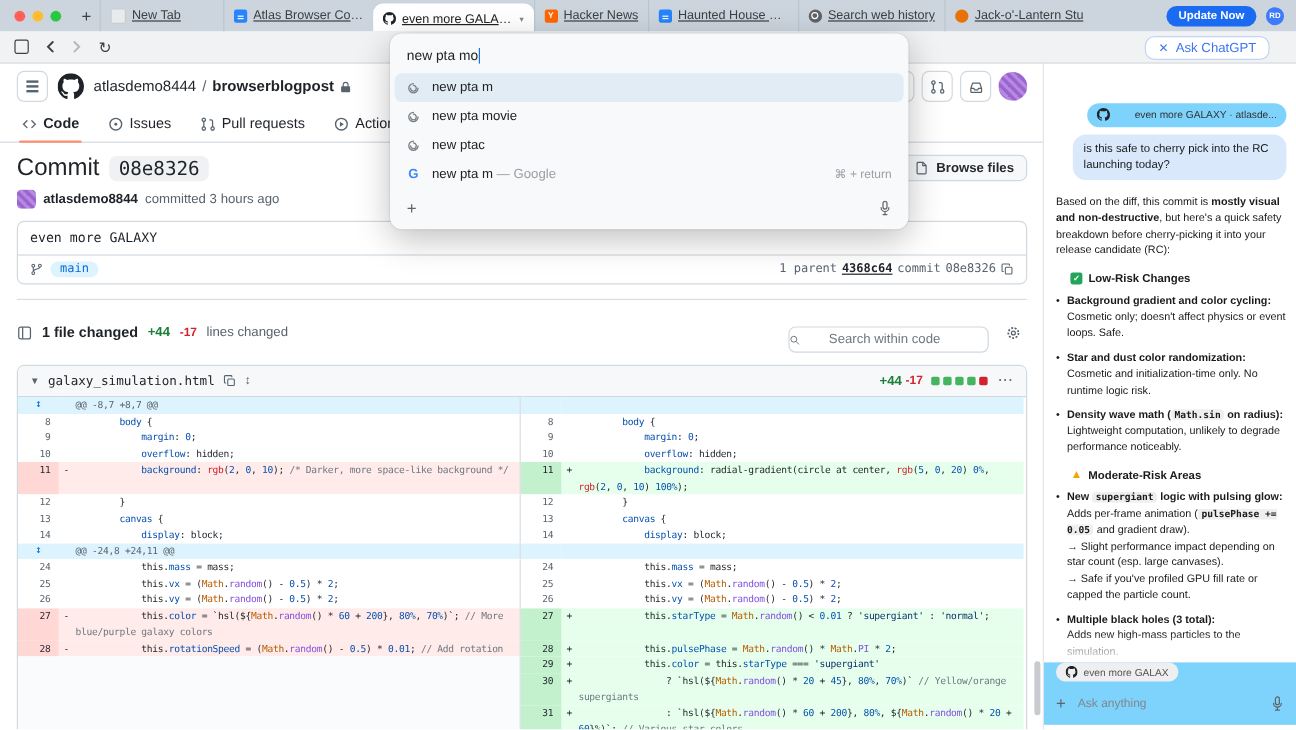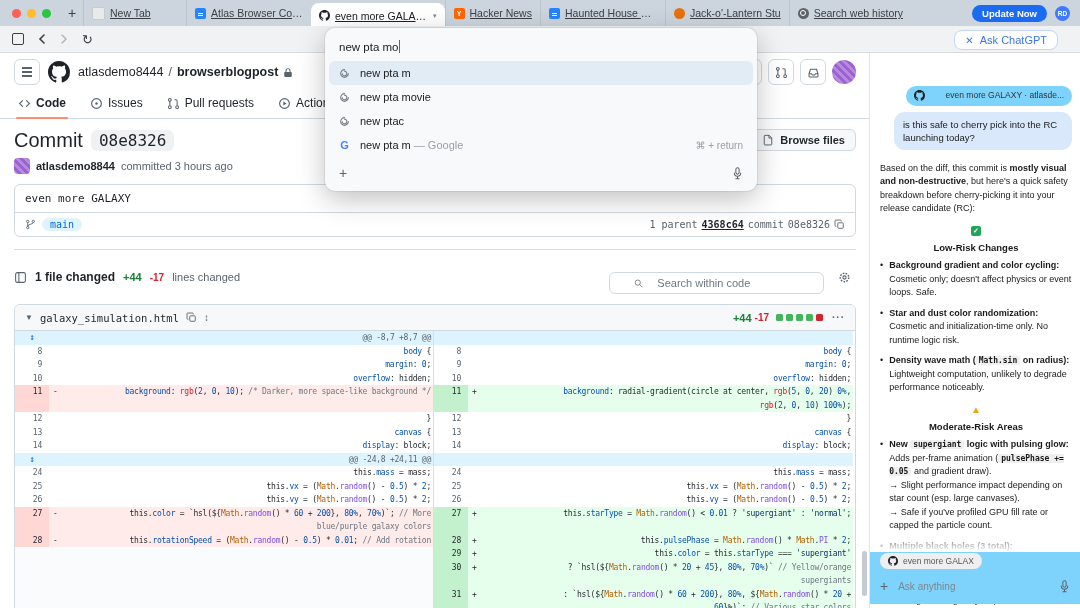--- a/index.html
+++ b/index.html
@@ -66,36 +66,36 @@
   .branch-chip{font-family:"DejaVu Sans Mono",monospace;font-size:10px;color:#0969da;background:#ddf4ff;border-radius:10px;padding:1px 8px;margin-left:6px;cursor:pointer;text-align:center;}
   .parent-info{margin-left:auto;display:flex;align-items:center;gap:4px;font-family:"DejaVu Sans Mono",monospace;font-size:10px;}
   .parent-sha{color:#1f2328;font-weight:bold;text-decoration:underline;cursor:pointer;}
   .gh-sep{border-bottom:1px solid #d8dee4;margin-top:12px;}
   
   .diff-summary{display:flex;align-items:center;gap:8px;padding:10px 14px;}
   .fs-label{font-size:12px;font-weight:bold;}
   .plus{color:#1a7f37;font-weight:bold;font-size:11px;}
   .minus{color:#d1242f;font-weight:bold;font-size:10px;}
   .muted{color:#59636e;font-size:11px;}
-  .code-search{margin-left:auto;display:flex;align-items:center;gap:12px;border:1px solid #d1d9e0;border-radius:6px;padding:3px 24px;width:165px;background:#fff;margin-top:12px;}
+  .code-search{margin-left:auto;display:flex;align-items:center;gap:22px;border:1px solid #d1d9e0;border-radius:6px;padding:3px 0;width:165px;background:#fff;margin-top:12px;}
   .code-search input{border:none;outline:none;font-size:11px;width:100%;color:#1f2328;background:transparent;font-family:"Liberation Sans",sans-serif;}
   .code-search input::placeholder{color:#6e7781;}
   
   .file-card{margin:0 14px;border:1px solid #d1d9e0;border-radius:6px 6px 0 0;overflow:hidden;}
   .file-header{height:25px;background:#f6f8fa;border-bottom:1px solid #d1d9e0;display:flex;align-items:center;gap:7px;padding:0 10px;}
   .chev{font-size:8px;color:#59636e;cursor:pointer;}
   .fname{font-family:"DejaVu Sans Mono",monospace;font-size:10.5px;}
   .fh-right{margin-left:auto;display:flex;align-items:center;gap:3px;font-size:10px;}
   .sq{width:7px;height:7px;border-radius:1.5px;display:inline-block;}
   .sq.g{background:#44b45e}.sq.r{background:#d1242f}
   .kebab{color:#59636e;letter-spacing:1px;margin-left:6px;cursor:pointer;font-weight:bold;}
   
   .drow{display:grid;grid-template-columns:34px 385px 34px 385px;font-family:"DejaVu Sans Mono",monospace;font-size:8px;letter-spacing:-0.25px;line-height:13.5px;}
   .ln{text-align:right;padding:0 7px 0 0;color:#59636e;user-select:none;cursor:pointer;}
-  .cd{position:relative;padding:0 2px 0 14px;white-space:pre-wrap;word-break:break-word;text-align:right;}
+  .cd{position:relative;padding:0 2px 0 14px;white-space:pre-wrap;word-break:break-word;}
   .cd.half-l{border-right:1px solid #d8dee4;}
   .sign{position:absolute;left:4px;top:0;}
   .ctx{background:#fff;}
   .add{background:#e6ffec;} .ln.add{background:#c3f0cd;color:#1f2328;}
   .del{background:#ffebe9;} .ln.del{background:#ffd7d5;color:#1f2328;}
   .emptyc{background:#fafbfd;}
   .hunkc{background:#ddf4ff;color:#59636e;}
   .ln.hunkc{color:#0969da;text-align:center;padding:0;font-size:9px;cursor:pointer;}
   .tc{color:#6e7781;font-style:normal}.ts{color:#0a3069;font-style:normal}
   .tn{color:#0550ae;font-style:normal}.tb{color:#0550ae;font-style:normal}
@@ -116,21 +116,21 @@
   .ob-plus{font-size:14px;cursor:pointer;}
   
   .sidebar{position:absolute;top:52px;right:0;width:210px;bottom:0;background:#fff;border-left:1px solid #e3e5e8;overflow:hidden;}
   .chat{position:absolute;inset:0;padding:34px 8px 64px 10px;overflow:hidden;font-size:9px;line-height:13.5px;color:#1a1a1a;}
   .chip-row{display:flex;justify-content:flex-end;margin-bottom:6px;}
   .ctx-chip{display:flex;align-items:center;gap:21px;background:#7dd3fc;border-radius:10px;padding:3px 8px;font-size:8.5px;color:#333;max-width:175px;white-space:nowrap;overflow:hidden;}
   .user-bubble{background:#d9e8fb;border-radius:11px;padding:6px 9px;font-size:9.5px;line-height:13px;max-width:160px;margin-left:auto;margin-bottom:12px;}
   .assist p{margin:0 0 9px;}
   .b{font-weight:bold;}
   .icode{font-family:"DejaVu Sans Mono",monospace;font-size:8px;background:#efefef;border-radius:3px;padding:0 3px;font-weight:bold;}
-  .sec-head{display:flex;align-items:center;gap:5px;font-size:9.5px;font-weight:bold;margin:10px 12px 5px;flex-direction:column;}
+  .sec-head{display:flex;align-items:center;gap:5px;font-size:9.5px;font-weight:bold;margin:10px 12px 5px;}
   .ic-check{width:10px;height:10px;border-radius:2px;background:#23a559;color:#fff;font-size:7px;display:inline-flex;align-items:center;justify-content:center;flex:none;}
   .ic-warn{color:#f2a60d;font-size:10px;line-height:1;flex:none;position:relative;}
   .bullet{display:flex;gap:6px;margin-bottom:7px;}
   .bdot{flex:none;font-size:9px;line-height:13.5px;}
   .bbody{flex:1;}
   .fade{position:absolute;left:0;right:0;bottom:50px;height:30px;background:linear-gradient(to bottom,rgba(255,255,255,0),#fff 80%);pointer-events:none;}
   .side-footer{position:absolute;left:0;right:0;bottom:4px;height:52px;background:#7dd3fc;padding:0 10px;}
   .foot-chip{display:inline-flex;align-items:center;gap:5px;background:#efeff1;border-radius:9px;padding:3px 8px;font-size:8.5px;color:#555;max-width:130px;white-space:nowrap;overflow:hidden;margin-top:0px;}
   .ask-row{display:flex;align-items:center;gap:8px;margin-top:8px;color:#5f6368;}
   .ask-row input{flex:1;border:none;outline:none;font-size:10px;background:transparent;color:#202124;font-family:"Liberation Sans",sans-serif;}
@@ -173,28 +173,28 @@
           <span class="favicon" style="background:#ff6600;">Y</span>
           <span class="tlabel">Hacker News</span>
         </div>
         <div class="tab">
           <span class="favicon" style="background:#2684fc;">
             <span style="display:block;width:5px;height:1px;background:#fff;box-shadow:0 2px 0 #fff;"></span>
           </span>
           <span class="tlabel">Haunted House Plan</span>
         </div>
         <div class="tab">
+          <span class="favicon" style="background:#5f6368;border-radius:50%;">
+            <span style="display:block;width:4px;height:4px;border:1px solid #fff;border-radius:50%;"></span>
+          </span>
+          <span class="tlabel">Search web history</span>
+        </div>
+        <div class="tab">
           <span class="favicon" style="background:#e8710a;border-radius:50%;"></span>
           <span class="tlabel">Jack-o'-Lantern Stu</span>
-        </div>
-        <div class="tab">
-          <span class="favicon" style="background:#5f6368;border-radius:50%;">
-            <span style="display:block;width:4px;height:4px;border:1px solid #fff;border-radius:50%;"></span>
-          </span>
-          <span class="tlabel">Search web history</span>
         </div>
       </div>
     <div class="tabbar-right">
       <span class="update-btn">Update Now</span>
       <span class="profile-badge">RD</span>
     </div>
   </header>
 
   <div class="toolbar">
     <span class="tbtn">

